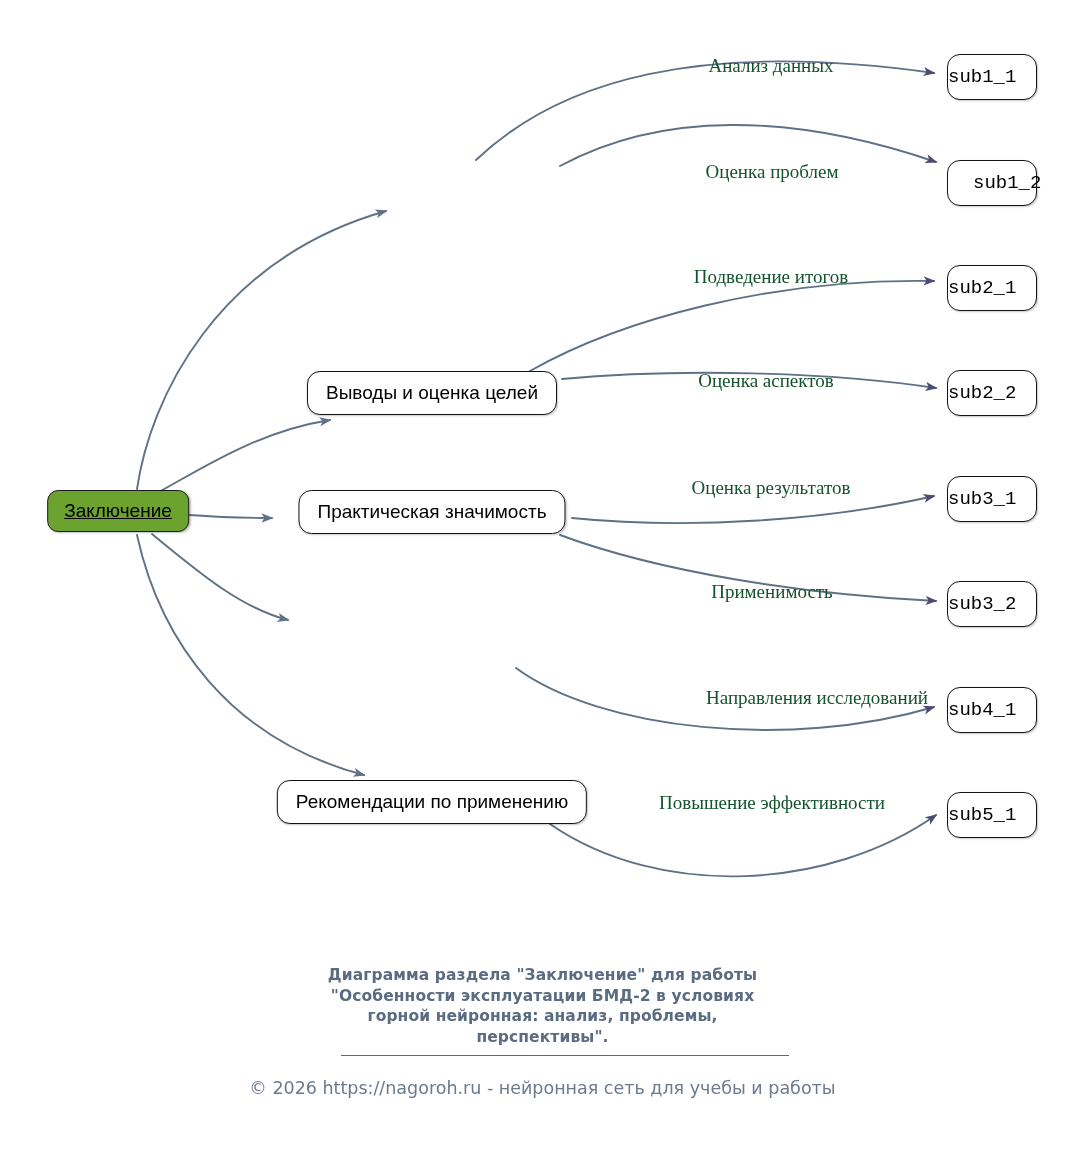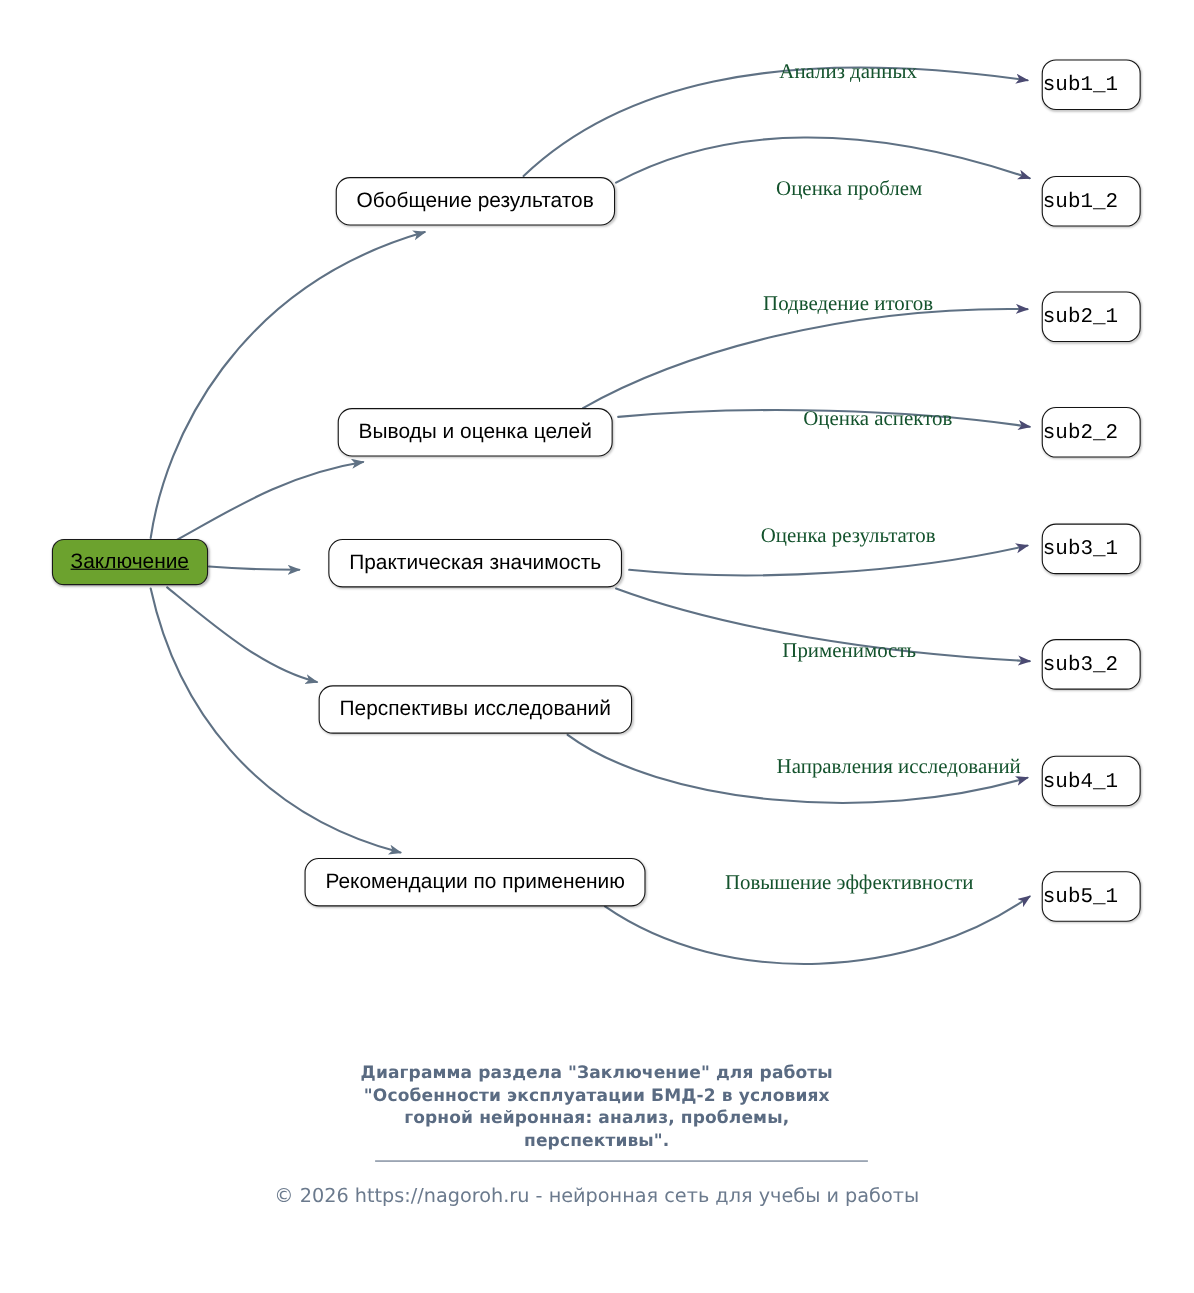--- a/index.html
+++ b/index.html
@@ -153,40 +153,34 @@
       <path d="M 516,668 C 600,730 790,750 934,707" marker-end="url(#ah-purple)"></path>
 
       <path d="M 550,824 C 660,900 830,890 936,815" marker-end="url(#ah-purple)"></path>
     </g>
   </svg>
 
   <div class="node node-root" style="left:118px; top:511px;">
     <span>Заключение</span>
   </div>
 
-  <div class="node node-mid" style="left:432px; top:183px;">
-    <span>Обобщение результатов</span>
-  </div>
   <div class="node node-mid" style="left:432px; top:393px;">
     <span>Выводы и оценка целей</span>
   </div>
   <div class="node node-mid" style="left:432px; top:512px;">
     <span>Практическая значимость</span>
   </div>
-  <div class="node node-mid" style="left:432px; top:645px;">
-    <span>Перспективы исследований</span>
-  </div>
   <div class="node node-mid" style="left:432px; top:802px;">
     <span>Рекомендации по применению</span>
   </div>
 
   <div class="node node-sub" style="left:992px; top:77px;">
     <span>sub1_1</span>
   </div>
-  <div class="node node-sub" style="left:992px; top:183px;">
+  <div class="node node-sub" style="left:992px; top:183px;padding-left:25px;">
     <span>sub1_2</span>
   </div>
   <div class="node node-sub" style="left:992px; top:288px;">
     <span>sub2_1</span>
   </div>
   <div class="node node-sub" style="left:992px; top:393px;">
     <span>sub2_2</span>
   </div>
   <div class="node node-sub" style="left:992px; top:499px;">
     <span>sub3_1</span>
@@ -197,21 +191,21 @@
   <div class="node node-sub" style="left:992px; top:710px;">
     <span>sub4_1</span>
   </div>
   <div class="node node-sub" style="left:992px; top:815px;">
     <span>sub5_1</span>
   </div>
 
   <div class="edge-label" style="left:771px; top:66px;">Анализ данных</div>
   <div class="edge-label" style="left:772px; top:172px;">Оценка проблем</div>
   <div class="edge-label" style="left:771px; top:277px;">Подведение итогов</div>
-  <div class="edge-label" style="left:766px; top:381px;margin-left:32px;">Оценка аспектов</div>
+  <div class="edge-label" style="left:766px; top:381px;">Оценка аспектов</div>
   <div class="edge-label" style="left:771px; top:488px;">Оценка результатов</div>
   <div class="edge-label" style="left:772px; top:592px;">Применимость</div>
   <div class="edge-label" style="left:774px; top:698px;margin-left:43px;">Направления исследований</div>
   <div class="edge-label" style="left:772px; top:803px;">Повышение эффективности</div>
 
   <div class="footer" id="footer-title">
     <div>Диаграмма раздела "Заключение" для работы</div>
     <div>"Особенности эксплуатации БМД-2 в условиях</div>
     <div>горной нейронная: анализ, проблемы,</div>
     <div>перспективы".</div>

